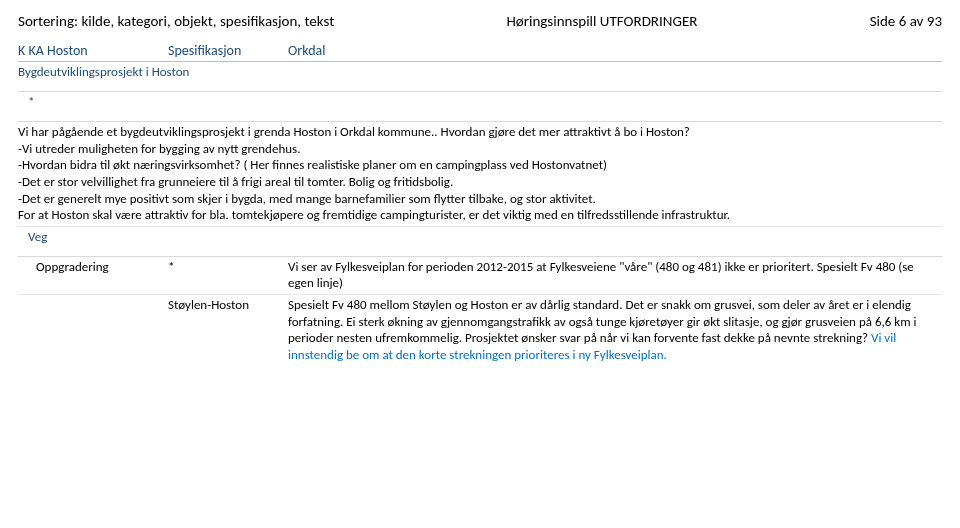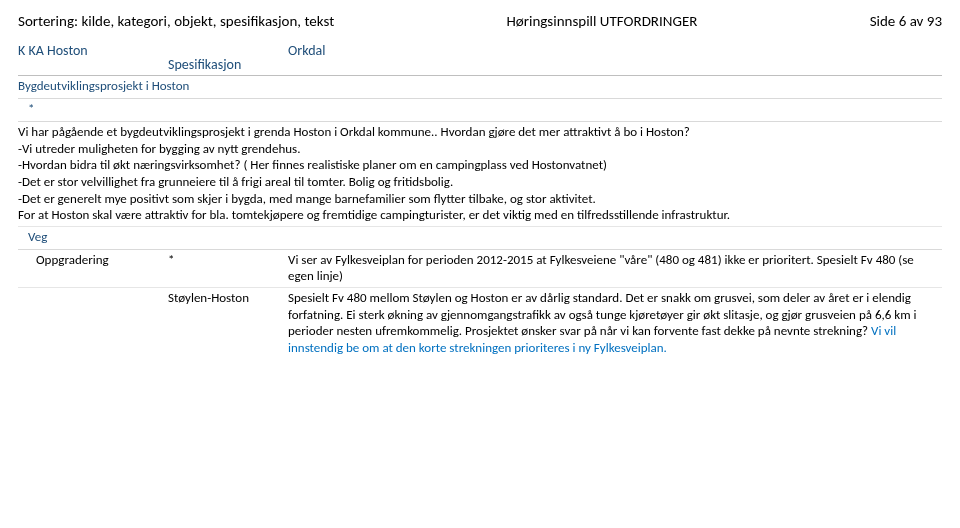--- a/index.html
+++ b/index.html
@@ -23,27 +23,27 @@
     margin-bottom: 10px;
   }
   .col-headers {
     display: flex;
     font-size: 14px;
     color: #1f4e79;
     border-bottom: 1px solid #bfbfbf;
     padding: 2px 0;
   }
   .col-headers .c1 { width: 150px; }
-  .col-headers .c2 { width: 120px; margin-top: 14px; }
+  .col-headers .c2 { width: 120px; }
   .col-headers .c3 { flex: 1; }
   .section-row {
     color: #1f4e79;
     font-size: 13px;
     border-bottom: 1px solid #d9d9d9;
-    padding: 2px 0 5px 0;
+    padding: 2px 0 12px 0;
   }
   .indent1 { padding-left: 10px; }
   .indent2 { padding-left: 18px; }
   .entry {
     display: flex;
     border-bottom: 1px solid #e6e6e6;
     padding: 2px 0;
     line-height: 1.28;
   }
   .entry .col-left {

